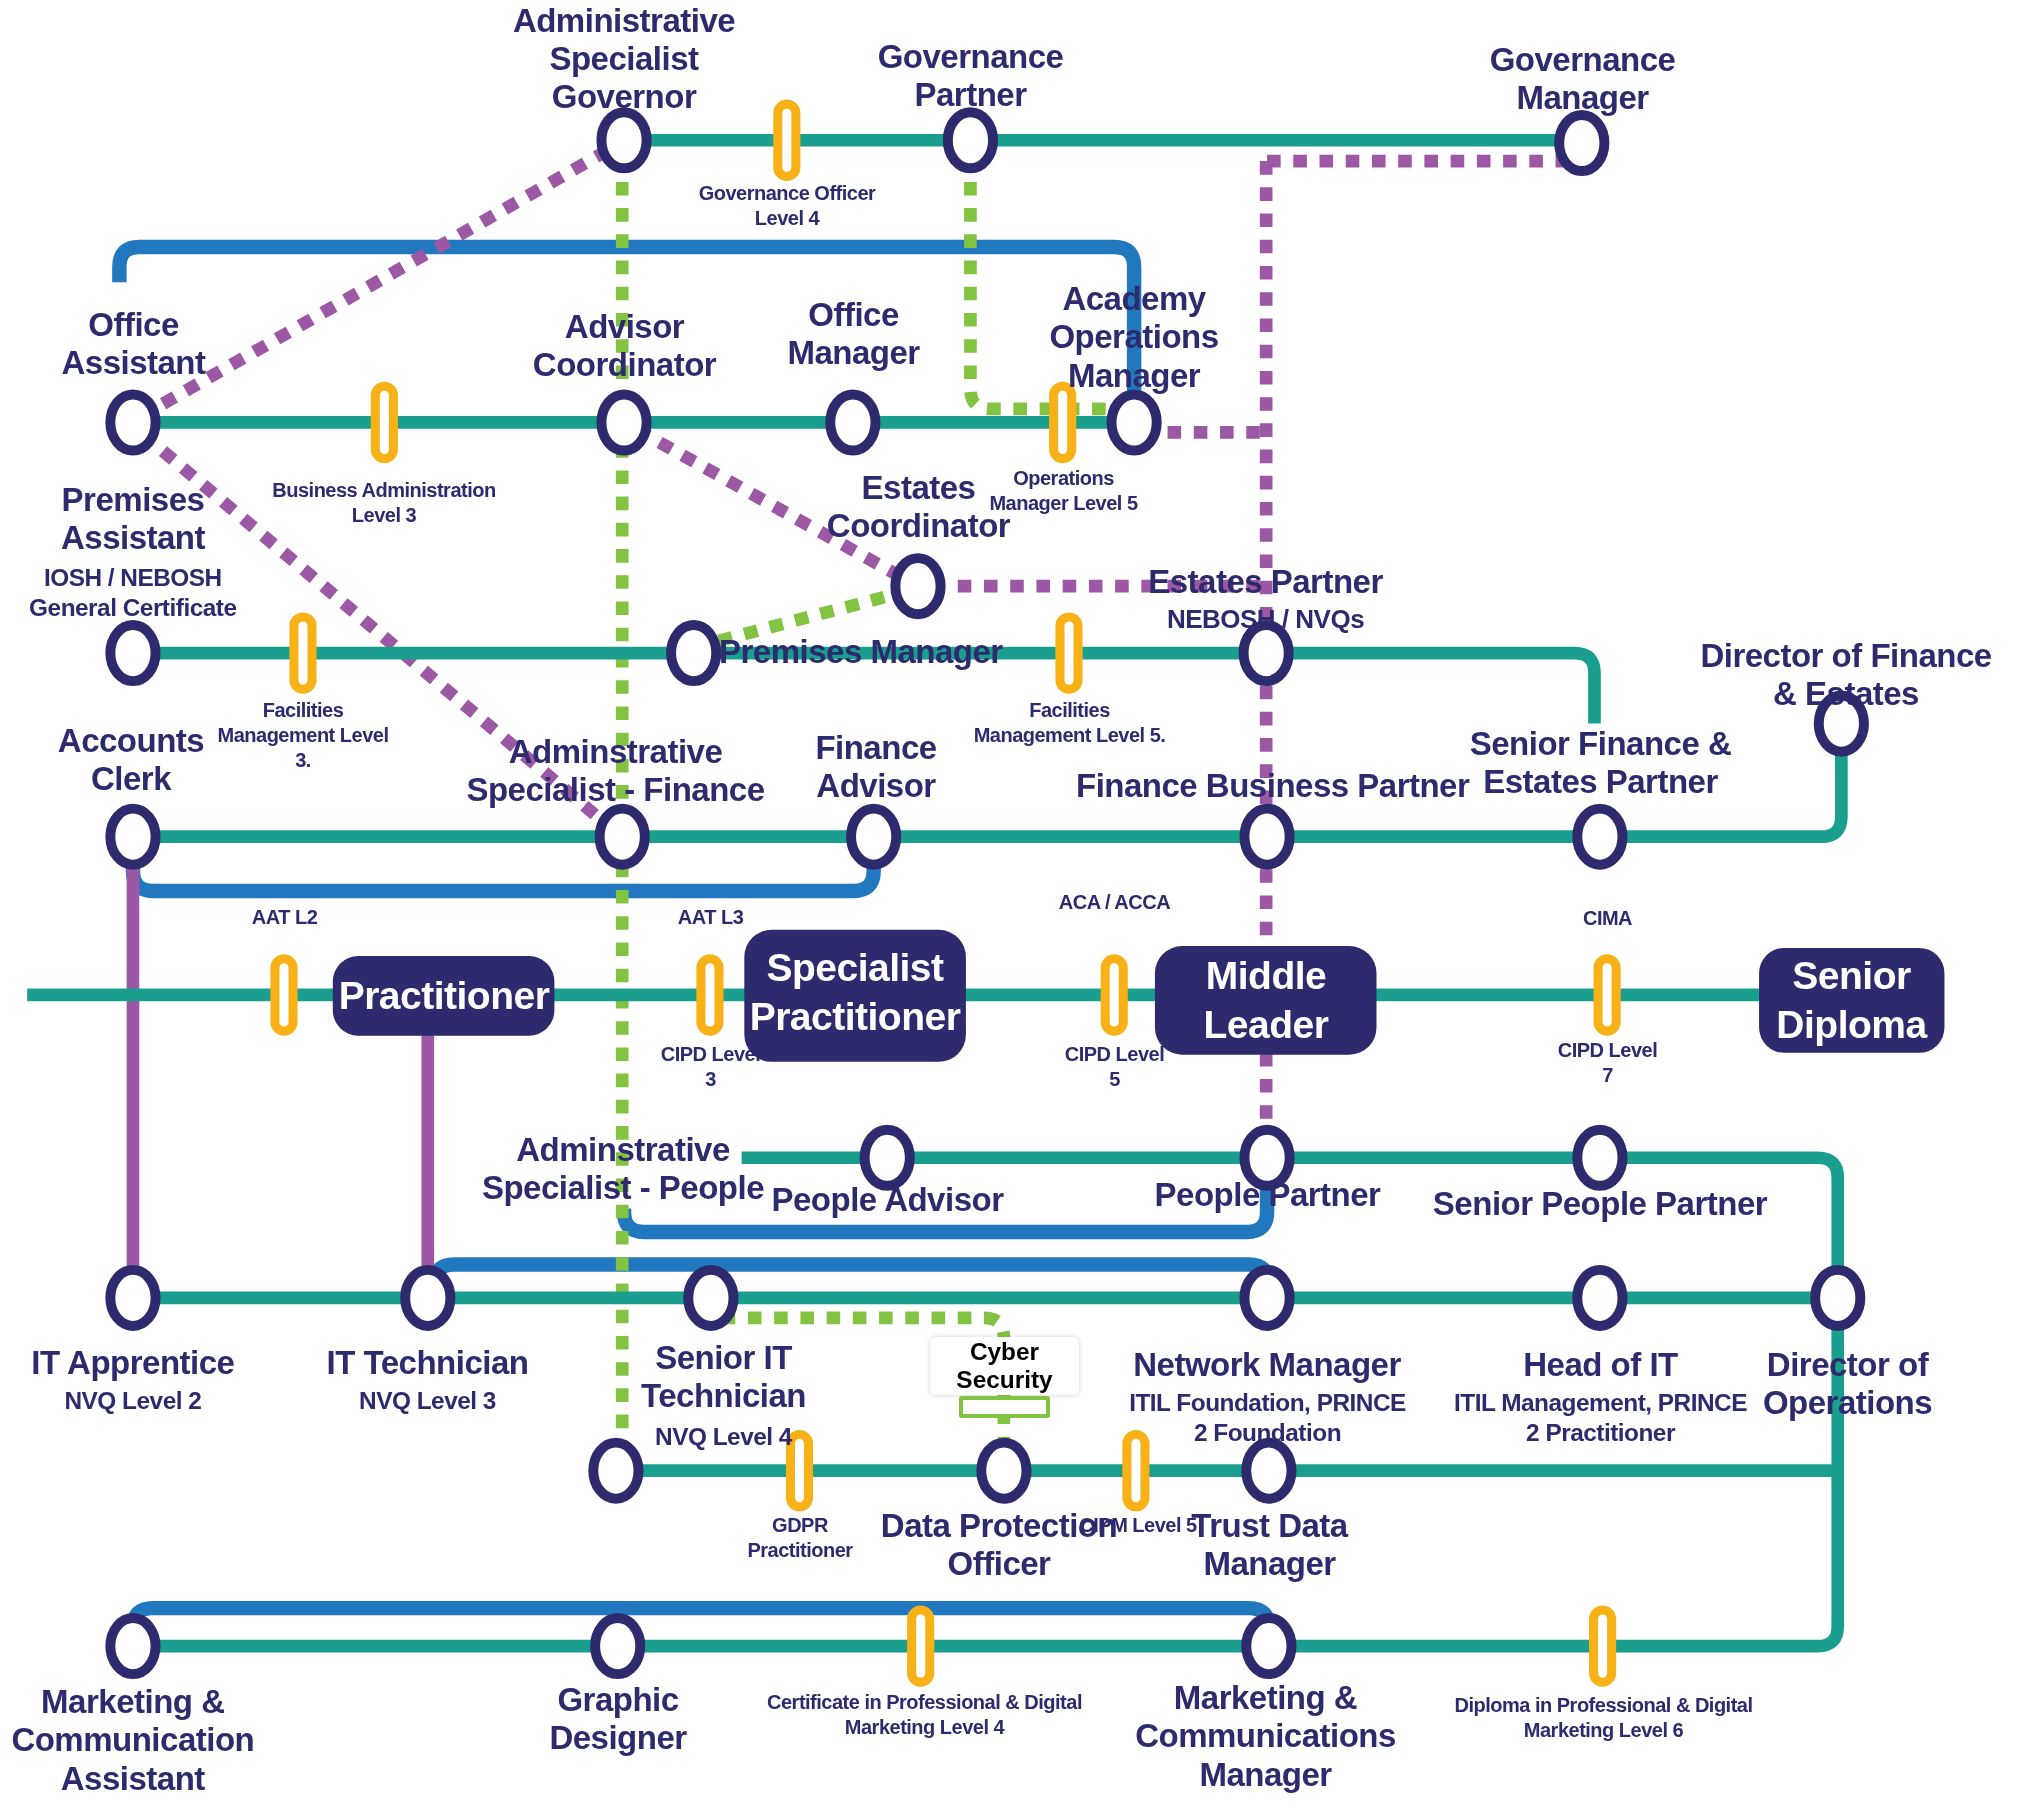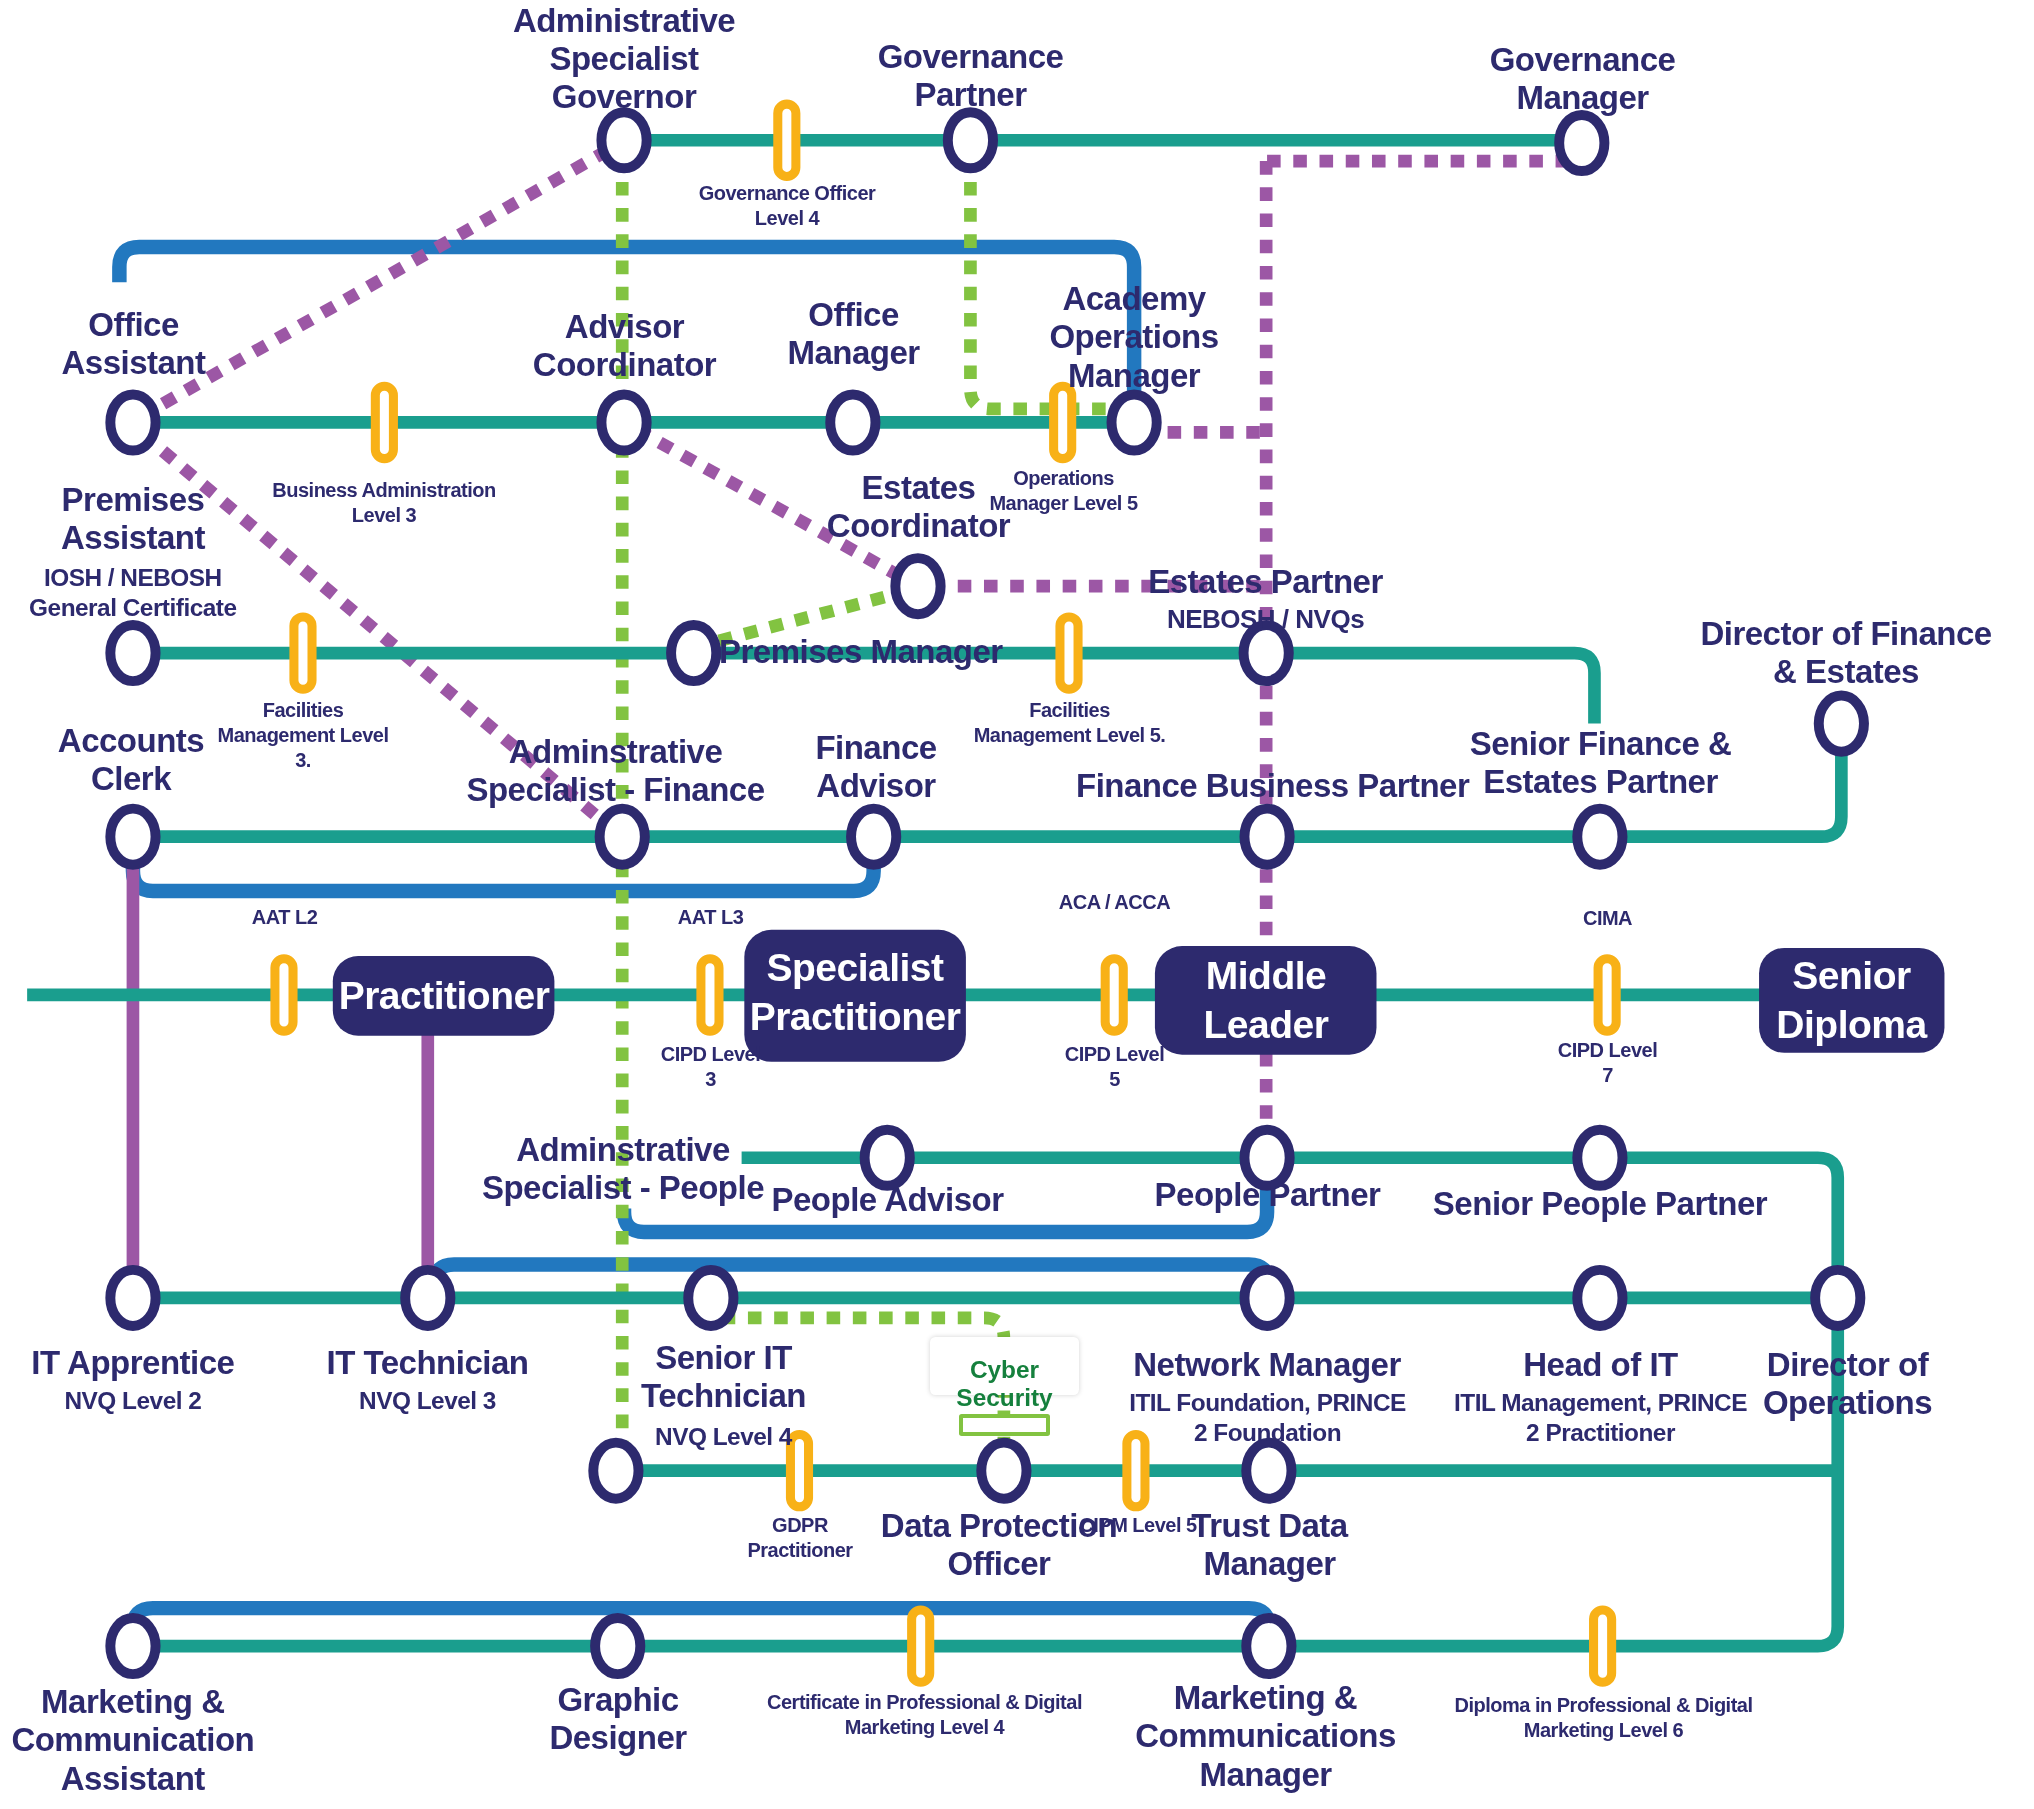--- a/index.html
+++ b/index.html
@@ -8,21 +8,21 @@
   svg{position:absolute;left:0;top:0;}
   .lbl{position:absolute;color:#2d2a6e;font-weight:700;text-align:center;
        font-size:33px;line-height:1.16;letter-spacing:-0.5px;}
   .sub{font-size:24.4px;line-height:1.22;}
   .qual{font-size:20px;line-height:1.25;}
   .inline-lbl{white-space:nowrap;}
   .grade-label{position:absolute;color:#ffffff;font-weight:700;text-align:center;
        font-size:39px;line-height:1.25;letter-spacing:-0.5px;}
   .badge{position:absolute;background:#ffffff;border-radius:5.4px;box-shadow:0 0 5.4px rgba(0,0,0,.18);
        text-align:center;}
-  .badge .badge-text{color:#15803d;font-weight:700;font-size:24.4px;margin-top:19px;}
+  .badge .badge-text{color:#000000;font-weight:700;font-size:24.4px;margin-top:1px;}
   .badge .badge-bar{margin:1.8px auto 0 auto;width:83px;height:14.5px;border:4.5px solid #82c341;
        border-radius:2.7px;background:#ffffff;}
 </style>
 </head>
 <body>
 
 <div id="canvas">
 
 <svg width="2034" height="1809" viewBox="0 0 2249 2000">
 
@@ -132,21 +132,21 @@
 <div class="lbl" style="left:52px;top:306px;width:163px;">Office Assistant</div>
 <div class="lbl" style="left:525px;top:308px;width:199px;">Advisor Coordinator</div>
 <div class="lbl" style="left:772px;top:296px;width:163px;">Office Manager</div>
 <div class="lbl" style="left:1039px;top:280px;width:190px;">Academy Operations Manager</div>
 <div class="lbl" style="left:38px;top:481px;width:190px;">Premises Assistant</div>
 <div class="lbl sub" style="left:6.3px;top:563px;width:253px;">IOSH / NEBOSH General Certificate</div>
 <div class="lbl" style="left:810px;top:469px;width:217px;">Estates Coordinator</div>
 <div class="lbl inline-lbl" style="left:719px;top:633px;width:271px;">Premises Manager</div>
 <div class="lbl" style="left:1148px;top:563px;width:235px;">Estates Partner</div>
 <div class="lbl" style="left:1148px;top:604px;width:235px;font-size:26px;">NEBOSH / NVQs</div>
-<div class="lbl" style="left:1692px;top:615px;width:308px;">Director of Finance &amp; Estates</div>
+<div class="lbl" style="left:1692px;top:637px;width:308px;">Director of Finance &amp; Estates</div>
 <div class="lbl" style="left:45px;top:722px;width:172px;">Accounts Clerk</div>
 <div class="lbl" style="left:457px;top:733px;width:317px;">Adminstrative Specialist - Finance</div>
 <div class="lbl" style="left:799px;top:729px;width:154px;">Finance Advisor</div>
 <div class="lbl inline-lbl" style="left:1076px;top:767px;width:380px;">Finance Business Partner</div>
 <div class="lbl" style="left:1451px;top:725px;width:299px;">Senior Finance &amp; Estates Partner</div>
 <div class="lbl" style="left:469px;top:1131px;width:308px;">Adminstrative Specialist - People</div>
 <div class="lbl inline-lbl" style="left:752px;top:1181px;width:271px;">People Advisor</div>
 <div class="lbl inline-lbl" style="left:1132px;top:1176px;width:271px;">People Partner</div>
 <div class="lbl inline-lbl" style="left:1410px;top:1185px;width:380px;">Senior People Partner</div>
 <div class="lbl inline-lbl" style="left:15.4px;top:1344px;width:235px;">IT Apprentice</div>

